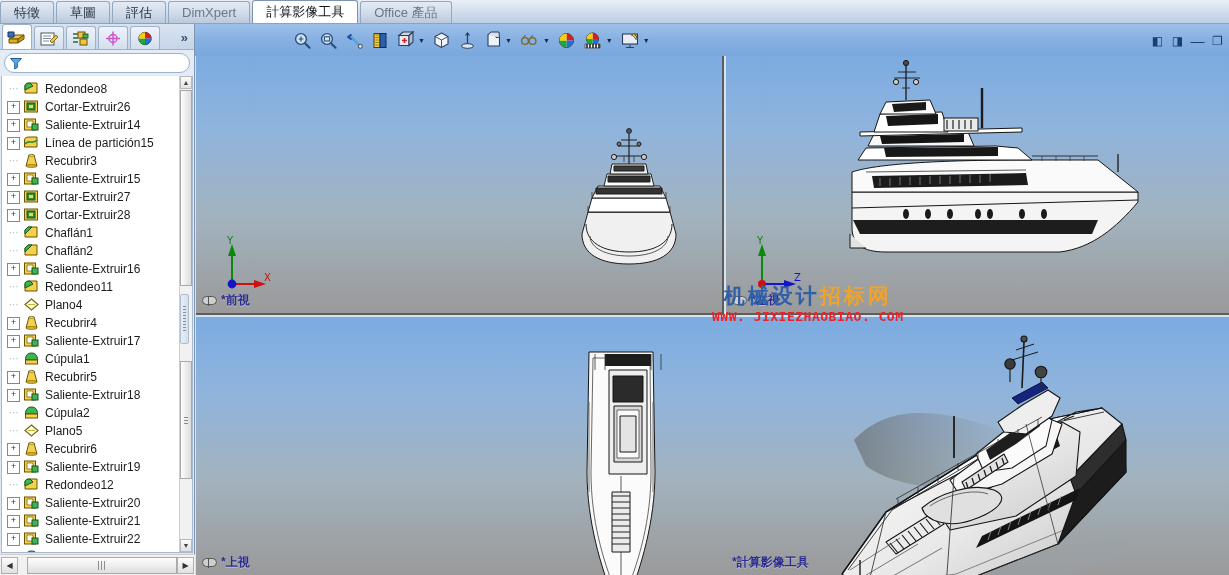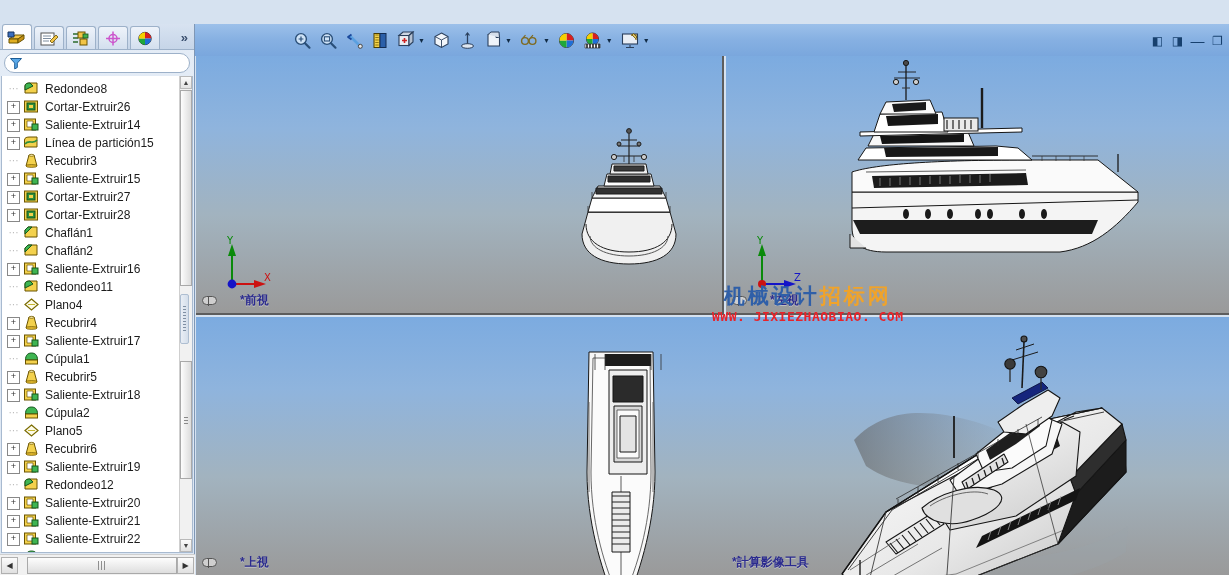--- a/index.html
+++ b/index.html
@@ -226,21 +226,20 @@
   .vp.tl, .vp.tr { border-bottom: 2px solid #5d5d5d; }
 
   .vplabel {
     position: absolute; left: 6px; bottom: 4px;
     display: flex; align-items: center;
     font-size: 12px; font-weight: bold;
     color: #2b2b8f;
     text-shadow: 0 1px 0 rgba(255,255,255,.35);
     white-space: nowrap;
     z-index: 6;
-    gap: 19px;
   }
   .vplabel .lockico {
     width: 15px; height: 9px; margin-right: 4px;
     border: 1.5px solid #555; border-radius: 5px;
     background: #cfcfcf; position: relative;
   }
   .vplabel .lockico:after {
     content:''; position:absolute; left: 5px; top: -1.5px; bottom: -1.5px;
     border-left: 1.5px solid #555;
   }
@@ -268,20 +267,28 @@
   }
 
   .boat { position: absolute; }
   .boat svg { display: block; overflow: visible; }
 </style>
 </head>
 <body>
 
 <div id="app">
 
+  <div class="tabbar" id="tabbar">
+      <div class="tab">特徵</div>
+      <div class="tab">草圖</div>
+      <div class="tab">評估</div>
+      <div class="tab inactive-grey">DimXpert</div>
+      <div class="tab active">計算影像工具</div>
+      <div class="tab inactive-grey">Office 產品</div>
+    </div>
 
   <div class="leftpanel">
 
     <div class="lp-tabs">
       <div class="lptab active">
         <svg width="20" height="17" viewBox="0 0 20 17">
           <path d="M2 10 L8 6 L17 6 L11 10 Z" fill="#f2c446" stroke="#6b5400" stroke-width="1"></path>
           <path d="M2 10 L11 10 L11 14 L2 14 Z" fill="#e0ae22" stroke="#6b5400" stroke-width="1"></path>
           <path d="M11 10 L17 6 L17 10 L11 14 Z" fill="#c99317" stroke="#6b5400" stroke-width="1"></path>
           <path d="M1 3 L7 3 L7 8 L1 8 Z" fill="#3a6fbf" stroke="#16325c" stroke-width="1"></path>

